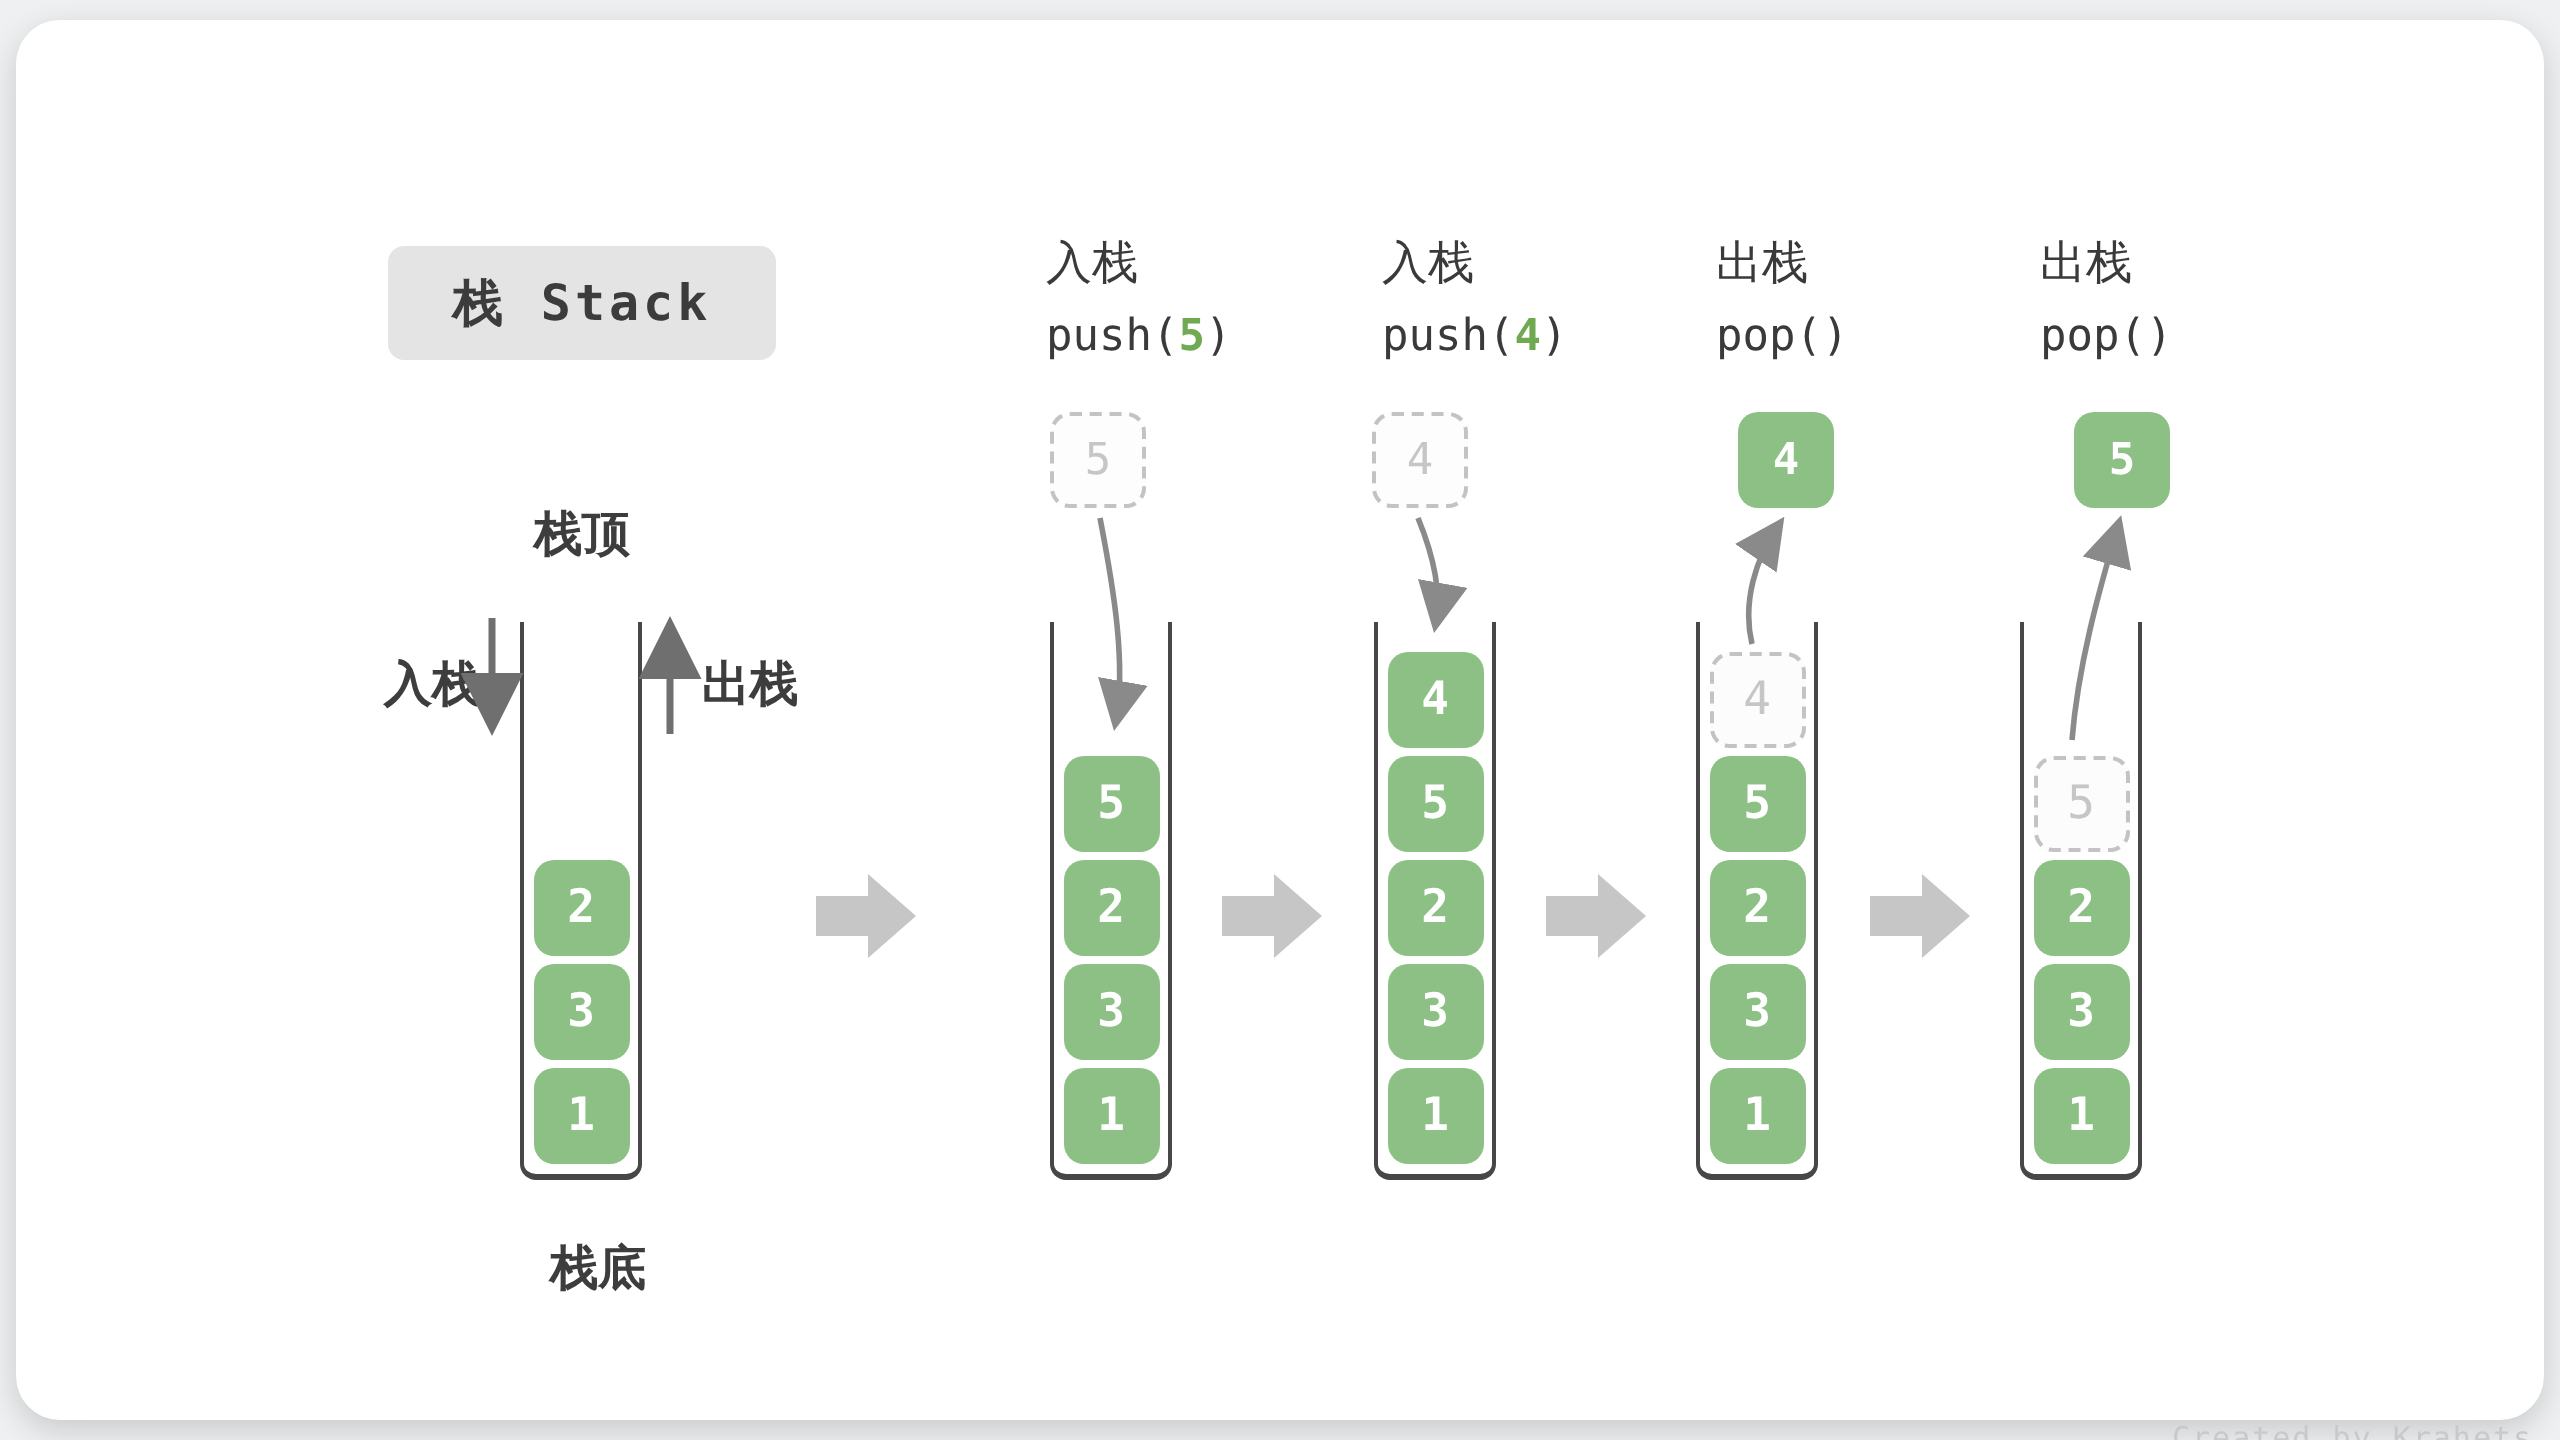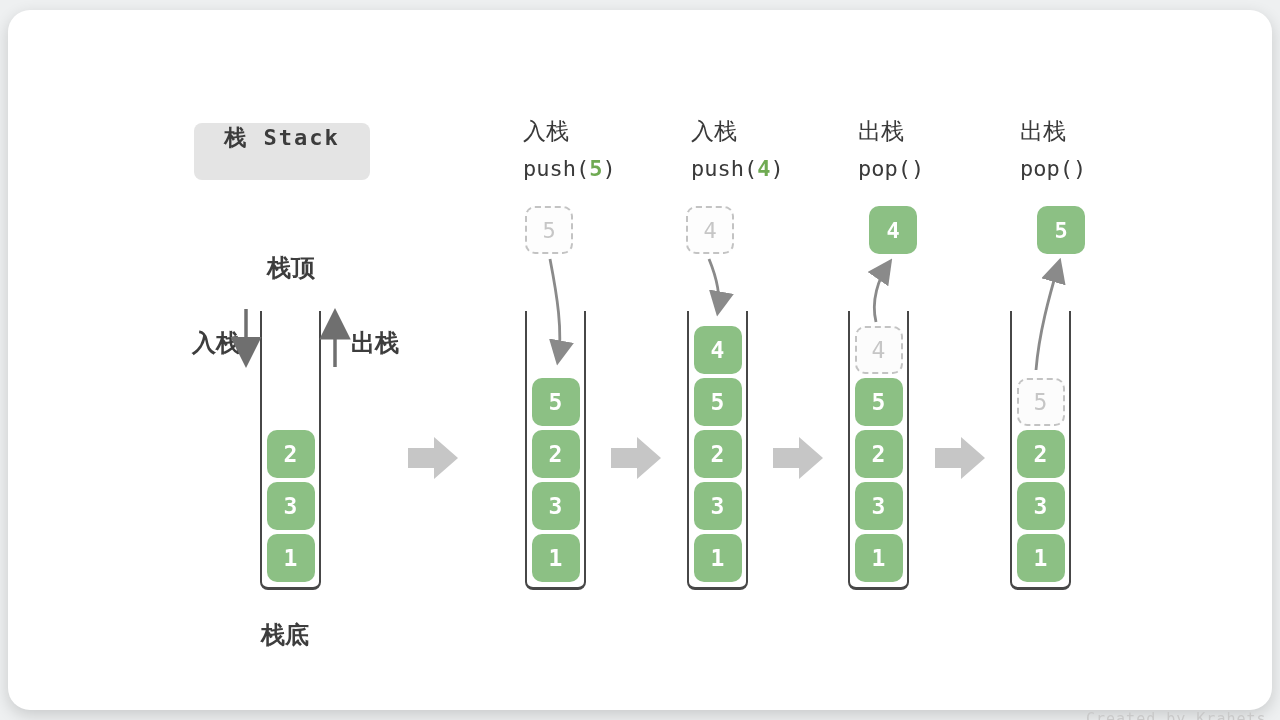--- a/index.html
+++ b/index.html
@@ -10,33 +10,33 @@
     overflow:hidden;
     position:relative;
   }
   .card{
     position:absolute;left:8px;top:10px;width:1264px;height:700px;
     background:#ffffff;border-radius:22px;
     box-shadow:0 5px 16px rgba(0,0,0,0.16);
   }
   
   .title-box{
-    position:absolute;left:186px;top:113px;width:176px;height:57px;
+    position:absolute;left:186px;top:113px;width:194px;height:57px;
     background:#e4e4e4;border-radius:8px;
-    display:flex;align-items:flex-start;justify-content:center;
+    display:flex;align-items:center;justify-content:center;
     font-family:"DejaVu Sans Mono", monospace;
-    font-size:22px;font-weight:600;color:#3c3c3c;letter-spacing:2px;
+    font-size:25px;font-weight:600;color:#3c3c3c;letter-spacing:2px;
   }
   
   .lbl{
     position:absolute;font-size:24px;font-weight:bold;color:#3d3d3d;
     line-height:30px;white-space:nowrap;
   }
   .lbl.top{left:253px;top:243px;width:60px;text-align:center;}
-  .lbl.bottom{left:253px;top:610px;width:62px;text-align:left;}
+  .lbl.bottom{left:253px;top:610px;width:62px;text-align:right;}
   .lbl.push-side{left:184px;top:318px;}
   .lbl.pop-side{left:343px;top:318px;}
   
   .step-header{position:absolute;top:106px;white-space:nowrap;}
   .step-cn{font-size:23px;color:#3a3a3a;line-height:30px;}
   .step-code{
     font-family:"DejaVu Sans Mono", monospace;
     font-size:22px;color:#3a3a3a;line-height:30px;margin-top:8px;
   }
   .step-code .arg{color:#6faa52;font-weight:bold;}

